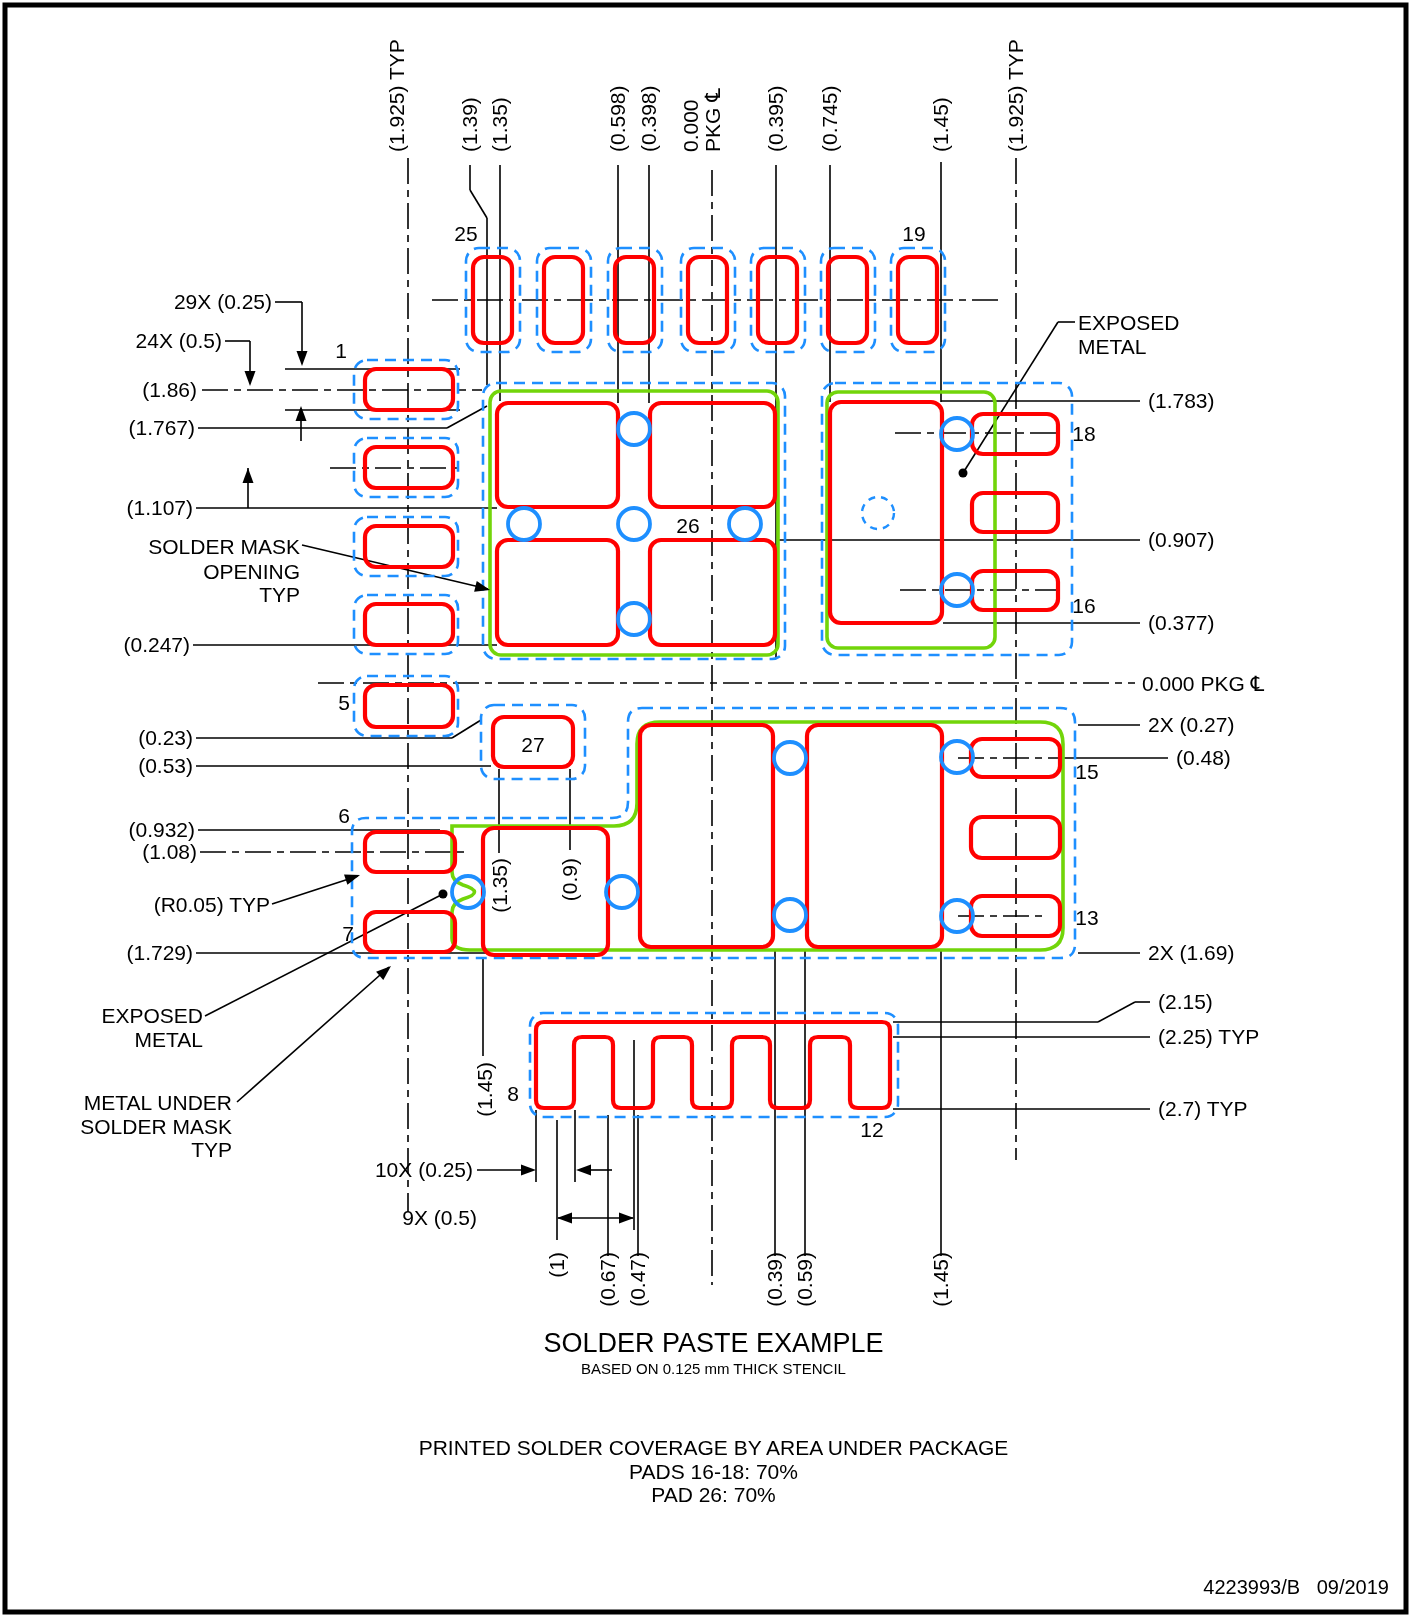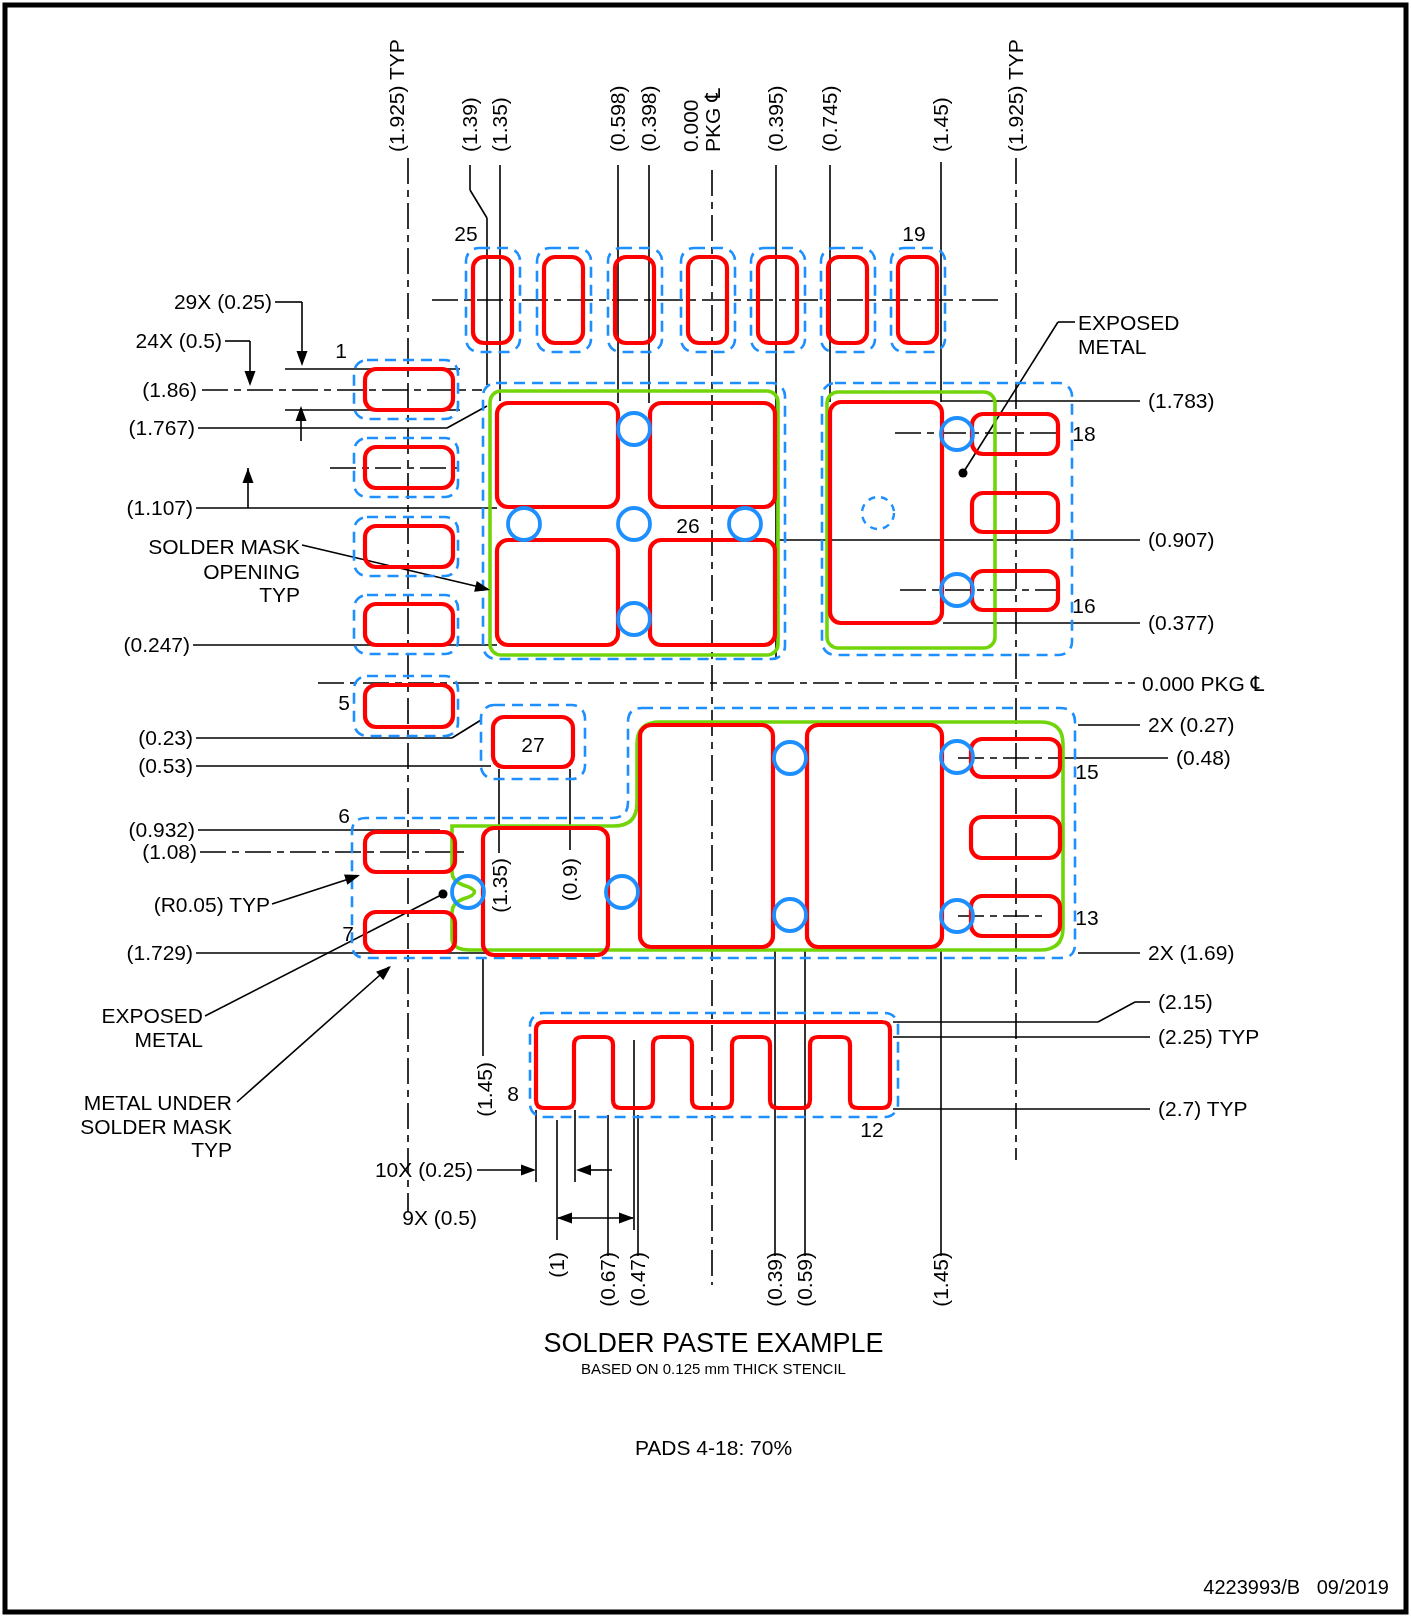--- a/index.html
+++ b/index.html
@@ -232,16 +232,18 @@
       <text font-size="21" text-anchor="end" transform="translate(782,1252) rotate(-90)">(0.39)</text>
       <text font-size="21" text-anchor="end" transform="translate(812,1252) rotate(-90)">(0.59)</text>
       <text font-size="21" text-anchor="end" transform="translate(948,1252) rotate(-90)">(1.45)</text>
       <text font-size="21" text-anchor="end" transform="translate(507,858) rotate(-90)">(1.35)</text>
       <text font-size="21" text-anchor="end" transform="translate(577,858) rotate(-90)">(0.9)</text>
       <text font-size="21" text-anchor="end" transform="translate(492,1062) rotate(-90)">(1.45)</text>
     </svg>
   <div class="notes" id="title">SOLDER PASTE EXAMPLE</div>
   <div class="notes" id="subtitle">BASED ON 0.125 mm THICK STENCIL</div>
   <div class="notes" id="coverage">
-    <div>PADS 4-18: 70%</div>
+    <div>PRINTED SOLDER COVERAGE BY AREA UNDER PACKAGE</div>
+    <div>PADS 16-18: 70%</div>
+    <div>PAD 26: 70%</div>
   </div>
   <div id="footer">4223993/B   09/2019</div>
 </div>
 
 </body></html>

